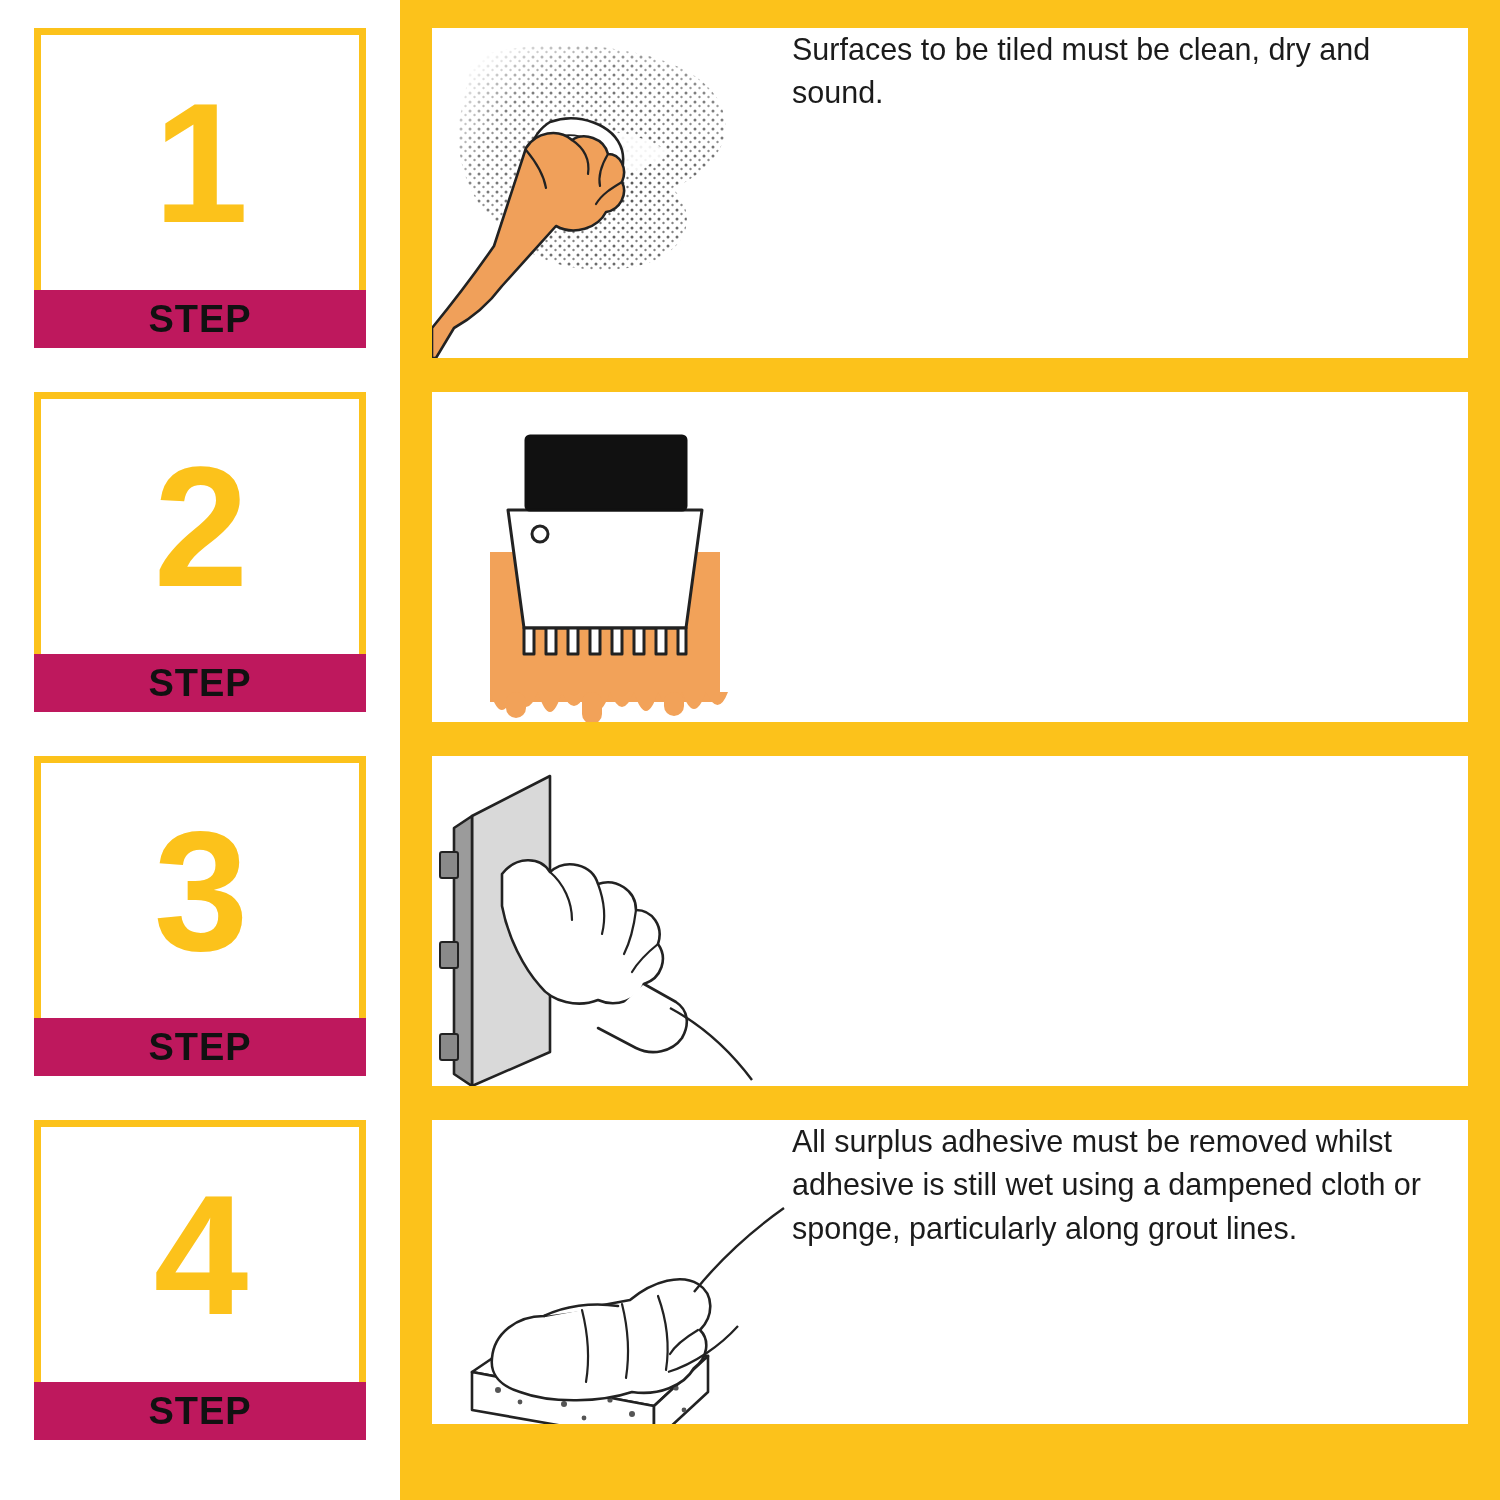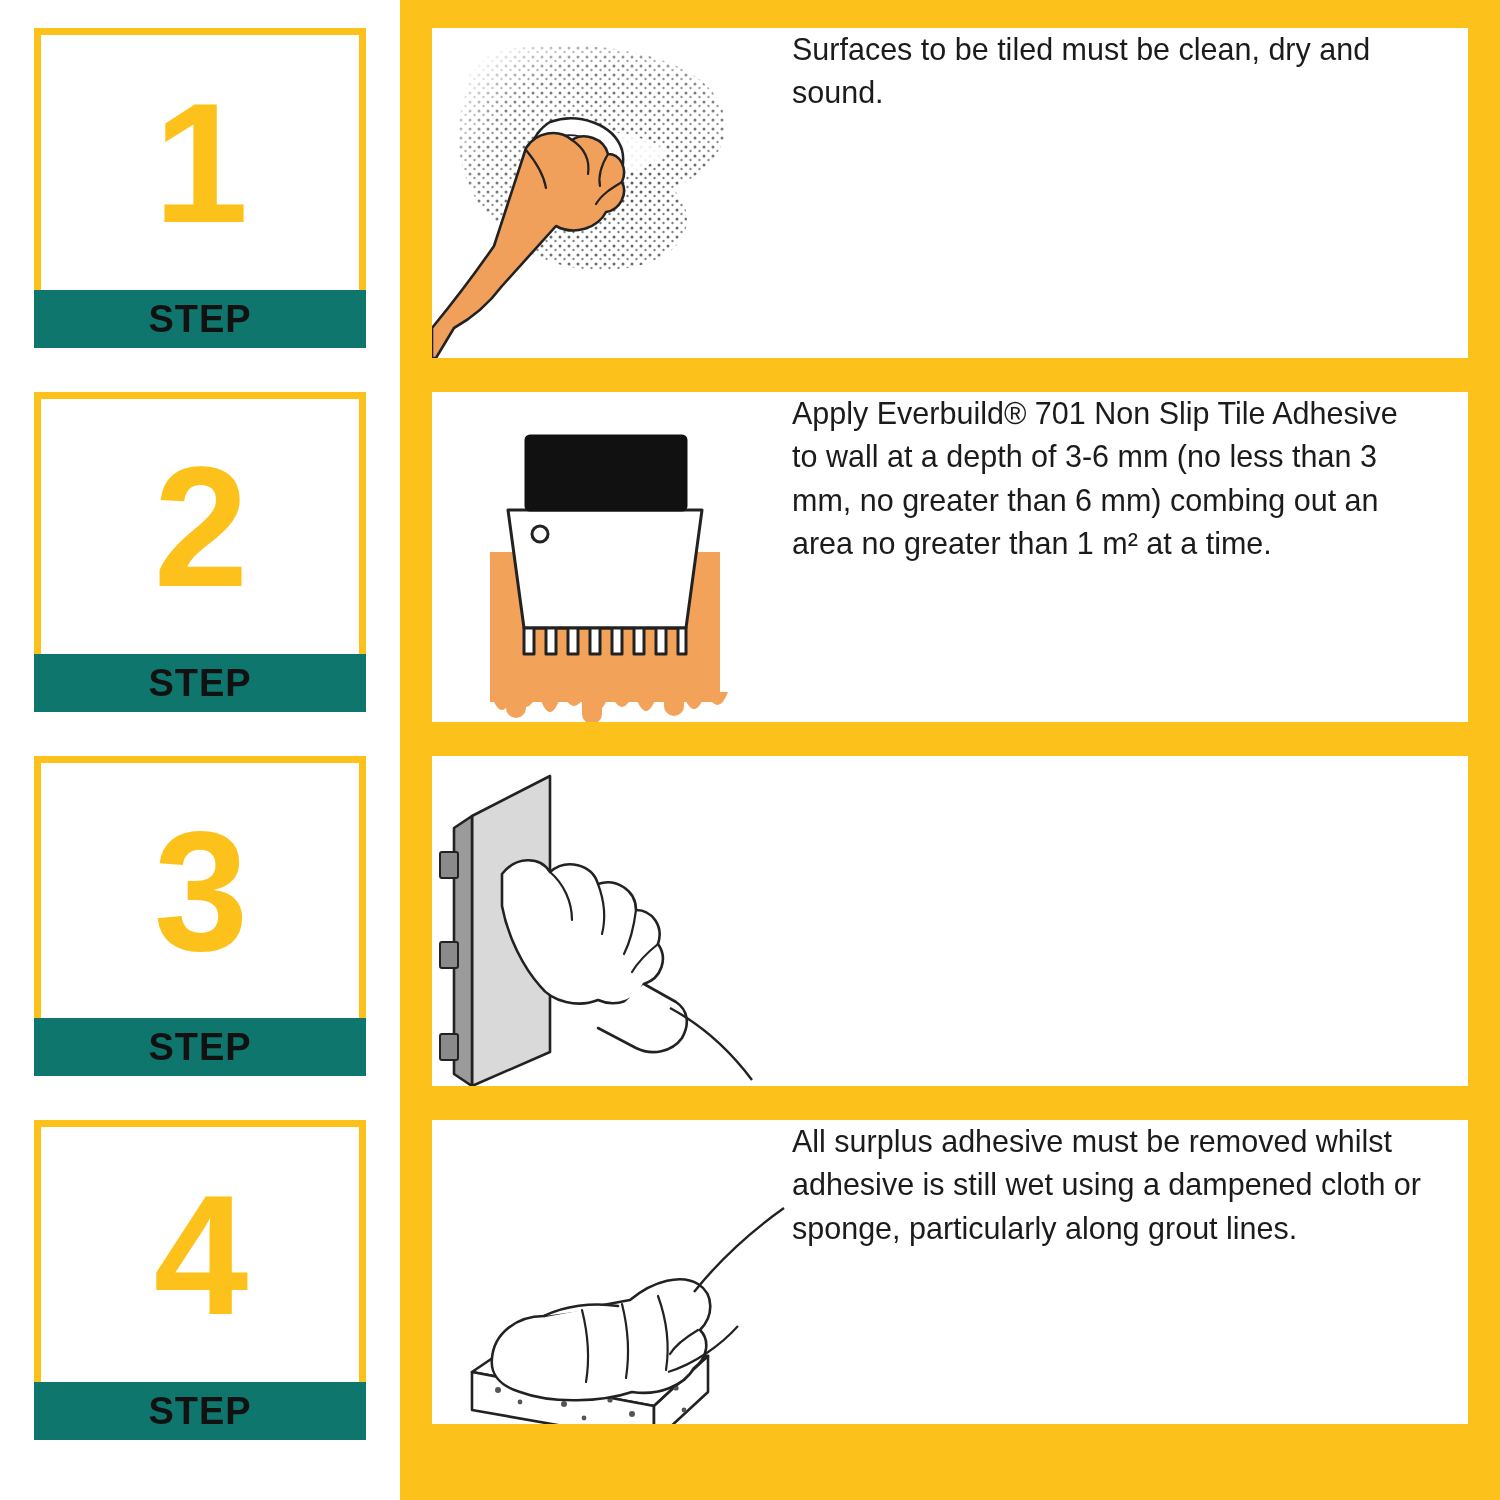--- a/index.html
+++ b/index.html
@@ -56,21 +56,21 @@
     justify-content: center;
   }
   .step-card .num {
     color: #fcc21b;
     font-size: 170px;
     font-weight: bold;
     line-height: 1;
     letter-spacing: -2px;
   }
   .step-card .label-box {
-    background: #0f766e;
+    background: #be185d;
     height: 58px;
     display: flex;
     align-items: center;
     justify-content: center;
   }
   .step-card .label {
     color: #111111;
     font-size: 38px;
     font-weight: bold;
     letter-spacing: 1px;
@@ -222,21 +222,20 @@
                    L136 236 L136 262 L146 262 L146 236 L158 236 L158 262 L168 262 L168 236
                    L180 236 L180 262 L190 262 L190 236 L202 236 L202 262 L212 262 L212 236
                    L224 236 L224 262 L234 262 L234 236 L246 236 L246 262 L254 262 L254 236 Z"></path>
         </g>
 
         <rect x="94" y="44" width="160" height="74" rx="4" fill="#111111" stroke="#111111" stroke-width="3"></rect>
 
         <circle cx="108" cy="142" r="8" fill="#ffffff" stroke="#222" stroke-width="3"></circle>
       </svg>
     </div>
-    <div class="text">Apply Everbuild® 701 Non Slip Tile Adhesive to wall at a depth of 3-6 mm (no less than 3 mm, no greater than 6 mm) combing out an area no greater than 1 m² at a time.</div>
   </div>
 
   <div class="row" id="row3">
     <div class="art">
       <svg width="360" height="330" viewBox="0 0 360 330">
 
         <polygon points="40,60 118,20 118,296 40,330" fill="#d9d9d9" stroke="#222" stroke-width="2.6" stroke-linejoin="round"></polygon>
         <polygon points="22,72 40,60 40,330 22,318" fill="#9b9b9b" stroke="#222" stroke-width="2.6" stroke-linejoin="round"></polygon>
 
         <g fill="#8a8a8a" stroke="#222" stroke-width="2">

